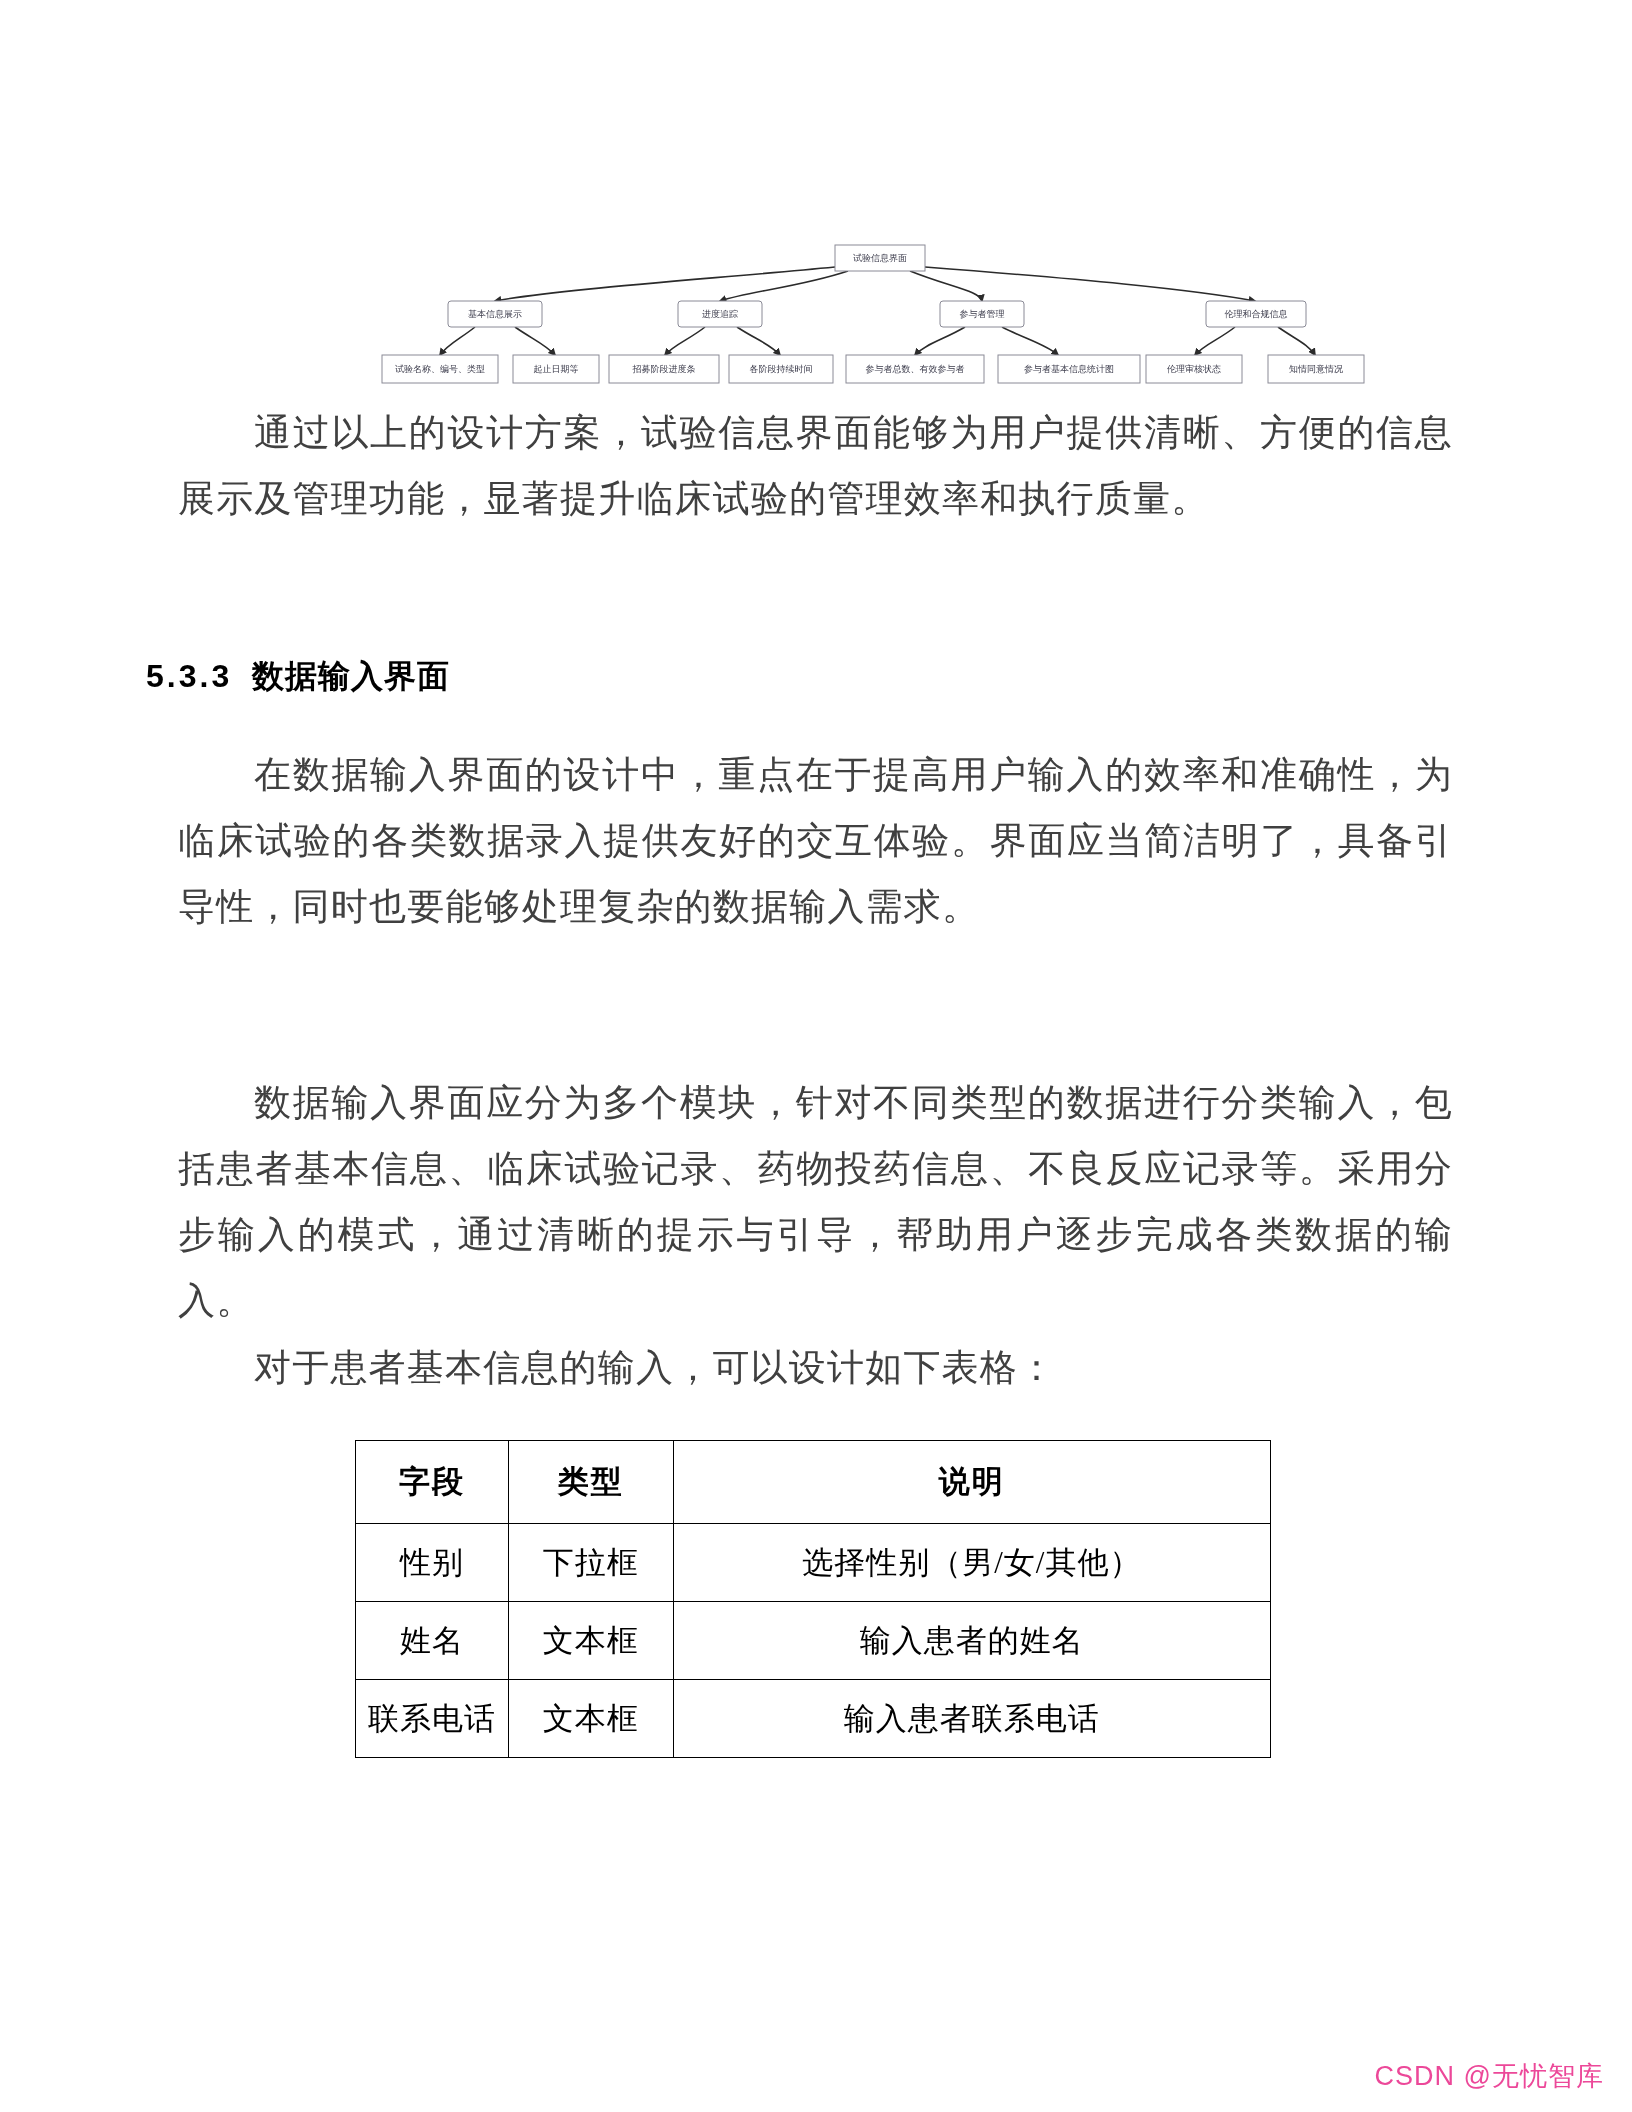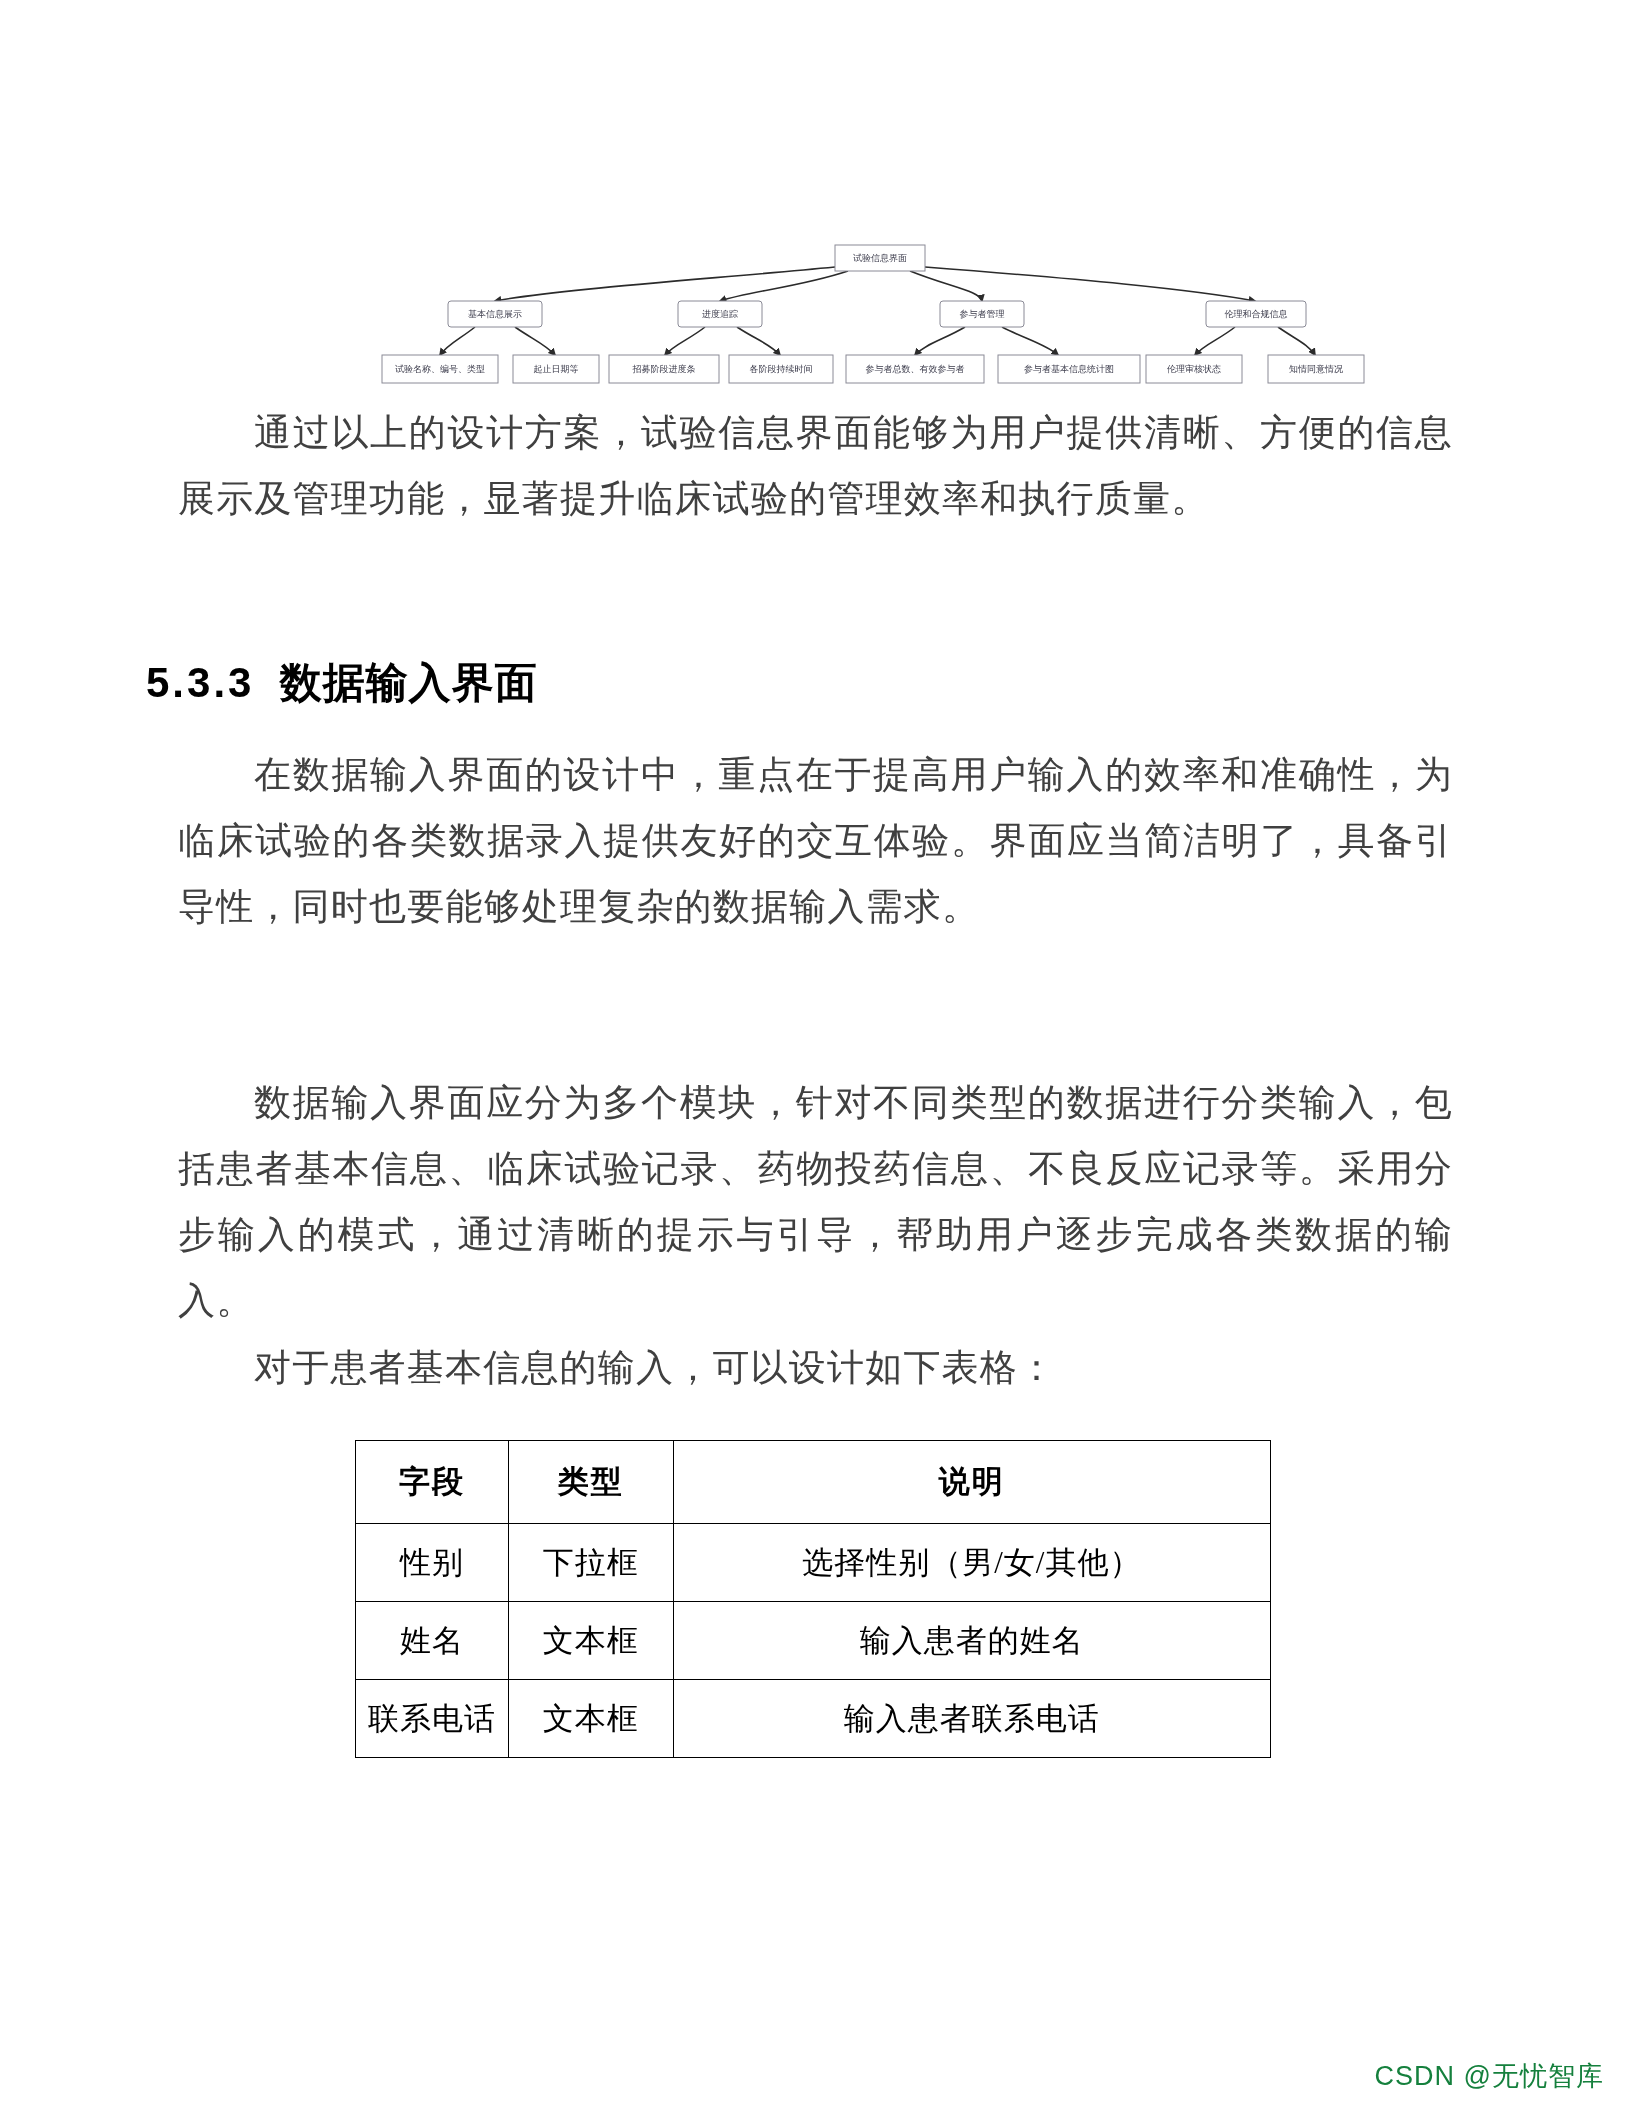--- a/index.html
+++ b/index.html
@@ -67,21 +67,21 @@
   .p1 { top: 400px; }
   .p2 { top: 742px; }
   .p3 { top: 1070px; }
   .p4 { top: 1335px; }
 
   .heading {
     position: absolute;
     left: 146px;
     top: 655px;
     font-family: "Liberation Sans", "DejaVu Sans", sans-serif;
-    font-size: 42px;
+    font-size: 32px;
     font-weight: bold;
     color: #000;
     letter-spacing: 1px;
   }
   .heading .num { letter-spacing: 3px; }
 
   
   .tbl-wrap {
     position: absolute;
     left: 355px;
@@ -114,21 +114,21 @@
   table.data col.c2 { width: 165px; }
   table.data col.c3 { width: 598px; }
 
   
   .watermark {
     position: absolute;
     right: 28px;
     bottom: 18px;
     font-family: "Liberation Sans", "DejaVu Sans", sans-serif;
     font-size: 27px;
-    color: #15803d;
+    color: #ec4899;
     letter-spacing: 1px;
     white-space: nowrap;
   }
 </style>
 </head>
 <body>
 
 <div class="page">
 
   <div class="diagram">

